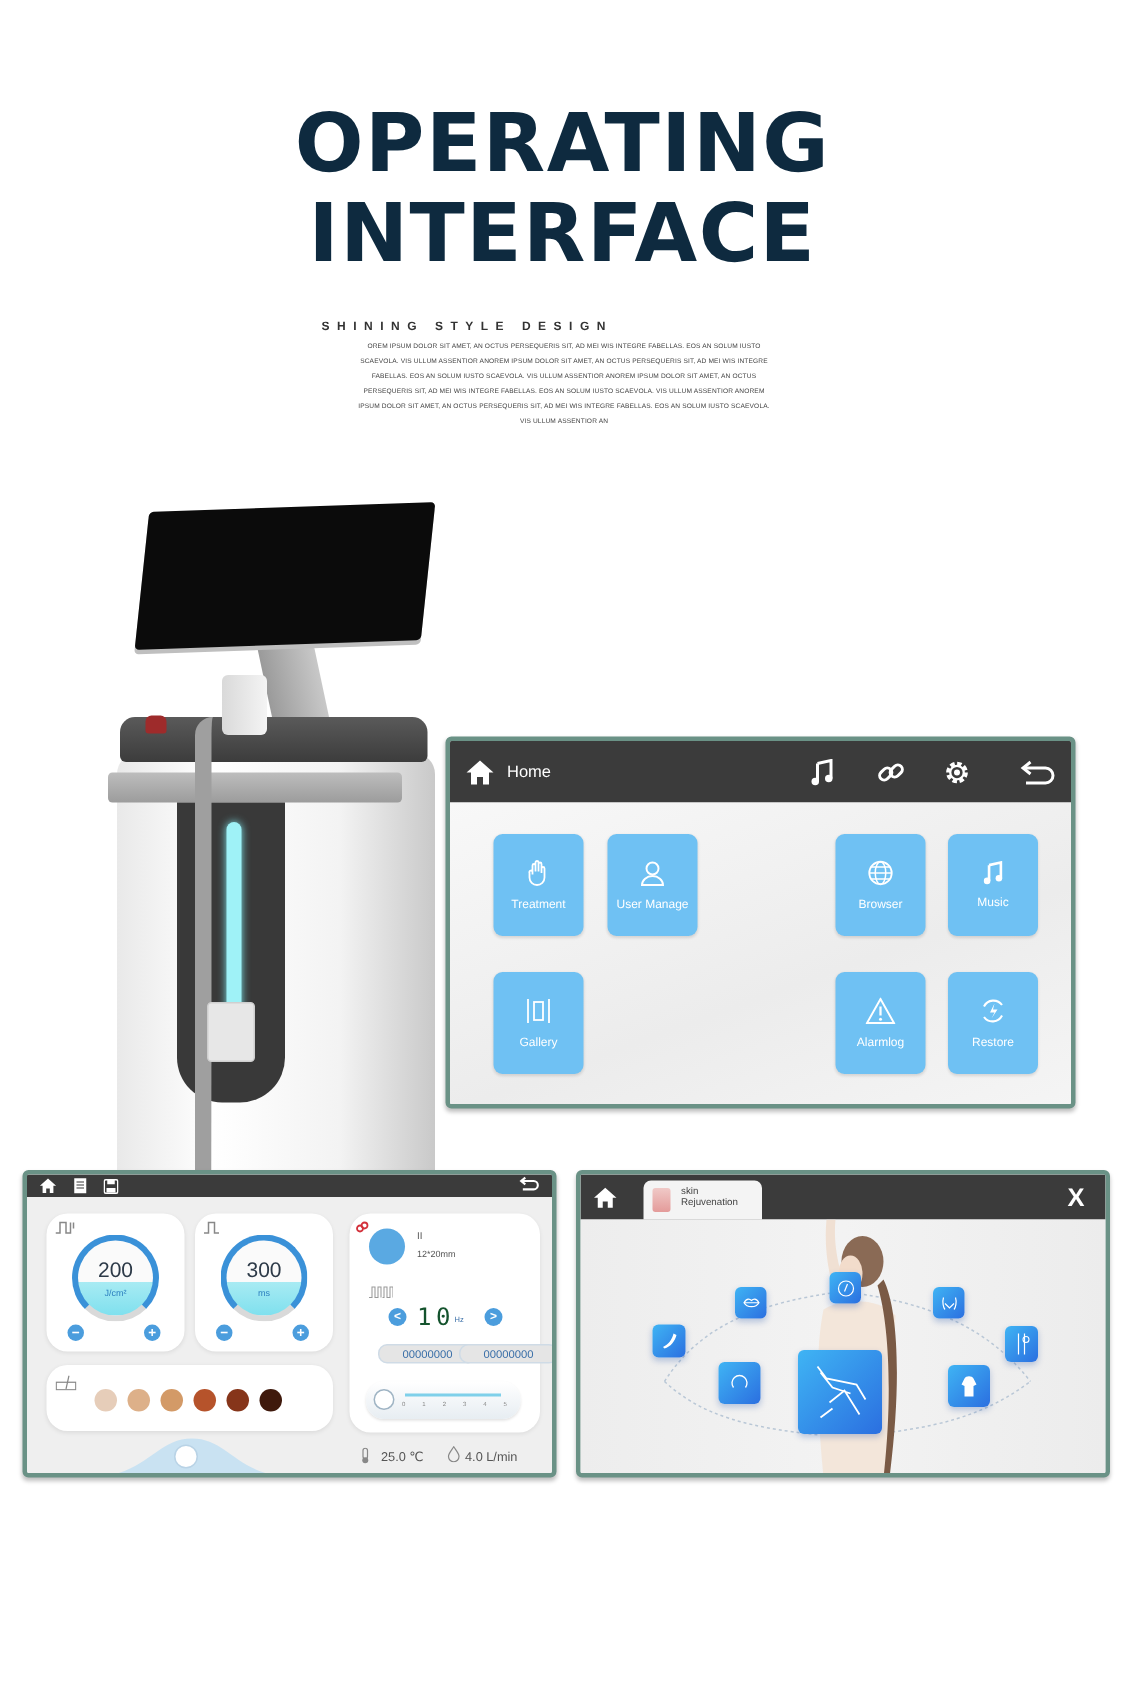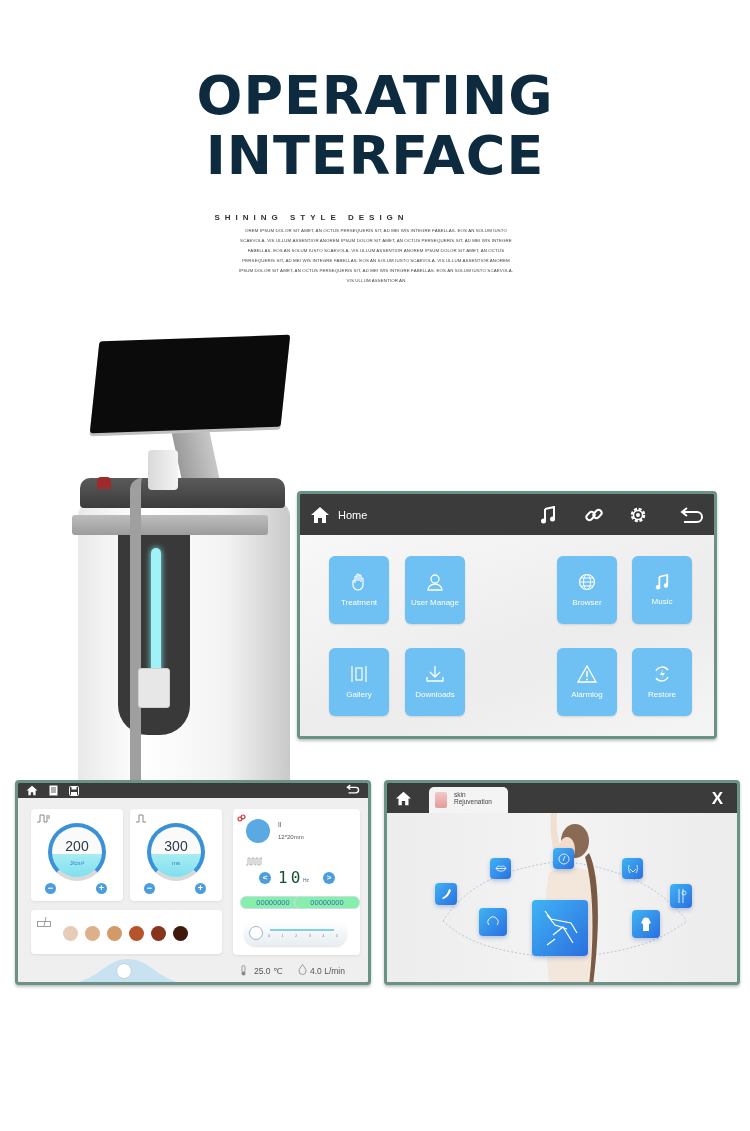--- a/index.html
+++ b/index.html
@@ -45,31 +45,31 @@
   .home .bar .right { position: absolute; right: 10px; top: 0; height: 41px; display: flex; align-items: center; }
   .ic { display: inline-flex; align-items: center; justify-content: center; }
   .home-body { position: relative; height: 223px; background: linear-gradient(160deg,#f8f8f8,#ececec 55%,#f6f6f6); }
   .tile { position: absolute; width: 60px; height: 68px; background: #6fc1f3; border-radius: 6px; color: #fff;
     display: flex; flex-direction: column; align-items: center; justify-content: center; box-shadow: 0 1px 2px rgba(0,0,0,0.12); }
   .tile .lbl { font-size: 8px; margin-top: 7px; white-space: nowrap; }
 
   
   .treat { left: 15px; top: 780px; width: 356px; height: 205px; background: #efefef; }
   .treat .bar { height: 15px; padding: 0 8px; }
-  .card { position: absolute; background: #fff; border-radius: 4px; box-shadow: 0 1px 3px rgba(0,0,0,0.08); }
+  .card { position: absolute; background: #fff; border-radius: 14px; box-shadow: 0 1px 3px rgba(0,0,0,0.08); }
   .dial { position: absolute; left: 17px; top: 14px; width: 58px; height: 58px; border-radius: 50%;
     border: 4px solid #3a91d8; border-bottom-color: #d9d9d9; background: linear-gradient(#fafafa 55%, #a8ebf3 55%, #7fe0ee); }
   .dial .num { position: absolute; top: 11px; width: 100%; text-align: center; font-size: 14px; color: #2d3a48; }
   .dial .unit { position: absolute; top: 33px; width: 100%; text-align: center; font-size: 6px; color: #2b7fbf; }
   .pm { position: absolute; width: 11px; height: 11px; border-radius: 50%; background: #4b9ddd; color: #fff; font-size: 9px;
     line-height: 11px; text-align: center; font-weight: bold; }
   .swatch { position: absolute; width: 15px; height: 15px; border-radius: 50%; }
   .digit { font-family: "DejaVu Sans Mono", monospace; font-size: 16px; color: #14532d; letter-spacing: 3px; }
   .counter { position: absolute; top: 113px; width: 66px; height: 13px; border: 1px solid #cfdbe6; border-radius: 6px;
-    font-size: 7.5px; color: #3a6fa8; text-align: center; line-height: 11px; background: #86efac; }
+    font-size: 7.5px; color: #3a6fa8; text-align: center; line-height: 11px; background: #e5e5e5; margin-left: 12px; }
   .status { position: absolute; font-size: 8.5px; color: #555; }
 
   
   .skin { left: 384px; top: 780px; width: 356px; height: 205px; background: #ececec; }
   .skin .bar { height: 30px; padding: 0 8px; }
   .skin-tab { position: absolute; left: 42px; top: 4px; width: 79px; height: 26px; background: #f4f4f4; border-radius: 5px 5px 0 0;
     font-size: 6.5px; color: #444; padding: 4px 0 0 25px; line-height: 7px; }
   .skin-body { position: relative; height: 172px; background: linear-gradient(90deg,#ededed,#f3f3f3 50%,#ececec); }
   .bicon { position: absolute; background: linear-gradient(135deg,#3fb4f4,#2b6fe0); border-radius: 4px; box-shadow: 0 2px 4px rgba(0,60,160,0.25);
     display: flex; align-items: center; justify-content: center; }
@@ -179,29 +179,20 @@
     </div>
 
     <div class="tile" style="left:29px;top:113px;">
       <span class="ic">
           <svg width="18" height="18" viewBox="0 0 18 18">
             <path d="M2 1 V17 M16 1 V17" stroke="#fff" stroke-width="1.2"></path>
             <rect x="6" y="3" width="6" height="12" stroke="#fff" stroke-width="1.2" fill="none"></rect>
           </svg>
         </span>
       <span class="lbl">Gallery</span>
-    </div>
-    <div class="tile" style="left:105px;top:113px;">
-      <span class="ic">
-          <svg width="18" height="18" viewBox="0 0 18 18">
-            <path d="M9 1 V12 M4 7 L9 12 L14 7" stroke="#fff" stroke-width="1.3" fill="none"></path>
-            <path d="M1 12 V16 H17 V12" stroke="#fff" stroke-width="1.3" fill="none"></path>
-          </svg>
-        </span>
-      <span class="lbl">Downloads</span>
     </div>
     <div class="tile" style="left:257px;top:113px;">
       <span class="ic">
           <svg width="20" height="18" viewBox="0 0 20 18">
             <path d="M10 1 L19 17 H1 Z" stroke="#fff" stroke-width="1.3" fill="none"></path>
             <path d="M10 6 V12" stroke="#fff" stroke-width="1.5"></path>
             <circle cx="10" cy="14.5" r="1" fill="#fff"></circle>
           </svg>
         </span>
       <span class="lbl">Alarmlog</span>

